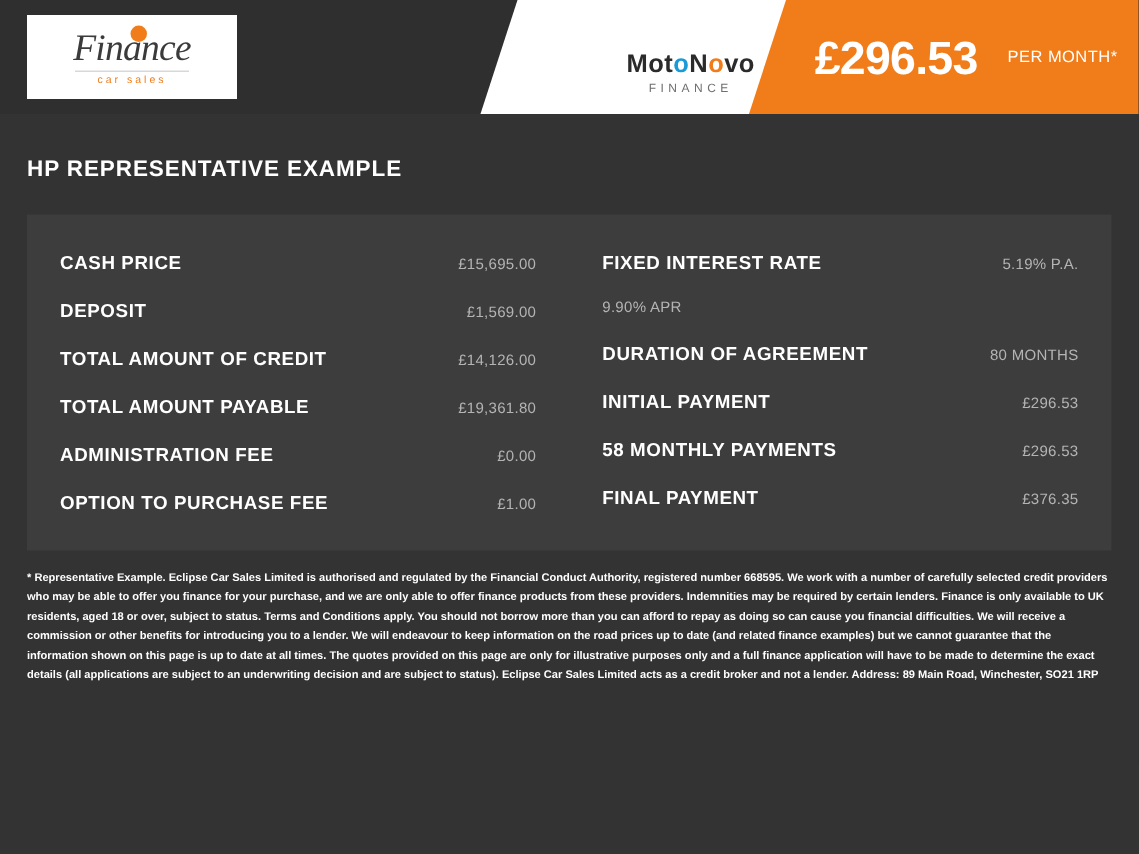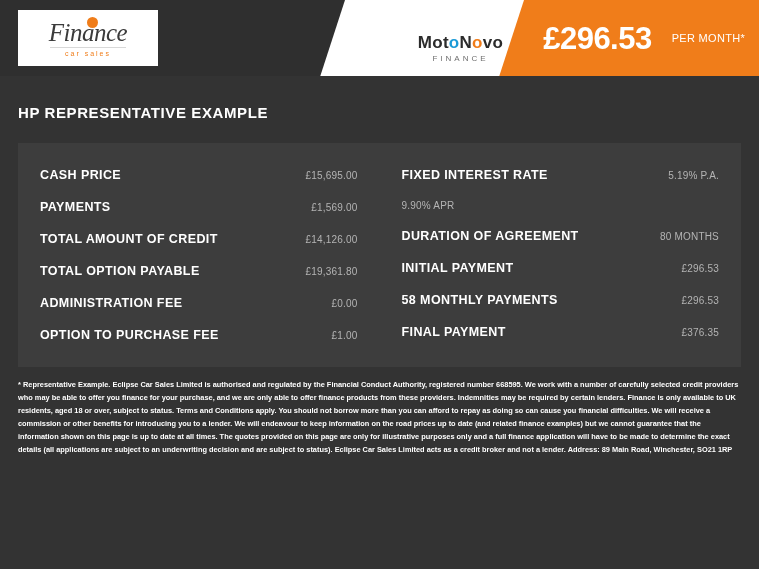--- a/index.html
+++ b/index.html
@@ -231,29 +231,29 @@
   <div class="title">HP REPRESENTATIVE EXAMPLE</div>
 
   <div class="panels">
 
     <div class="panel">
       <div class="row">
         <span class="row-label">CASH PRICE</span>
         <span class="row-value">£15,695.00</span>
       </div>
       <div class="row">
-        <span class="row-label">PAYMENTS</span>
+        <span class="row-label">DEPOSIT</span>
         <span class="row-value">£1,569.00</span>
       </div>
       <div class="row">
         <span class="row-label">TOTAL AMOUNT OF CREDIT</span>
         <span class="row-value">£14,126.00</span>
       </div>
       <div class="row">
-        <span class="row-label">TOTAL OPTION PAYABLE</span>
+        <span class="row-label">TOTAL AMOUNT PAYABLE</span>
         <span class="row-value">£19,361.80</span>
       </div>
       <div class="row">
         <span class="row-label">ADMINISTRATION FEE</span>
         <span class="row-value">£0.00</span>
       </div>
       <div class="row">
         <span class="row-label">OPTION TO PURCHASE FEE</span>
         <span class="row-value">£1.00</span>
       </div>

